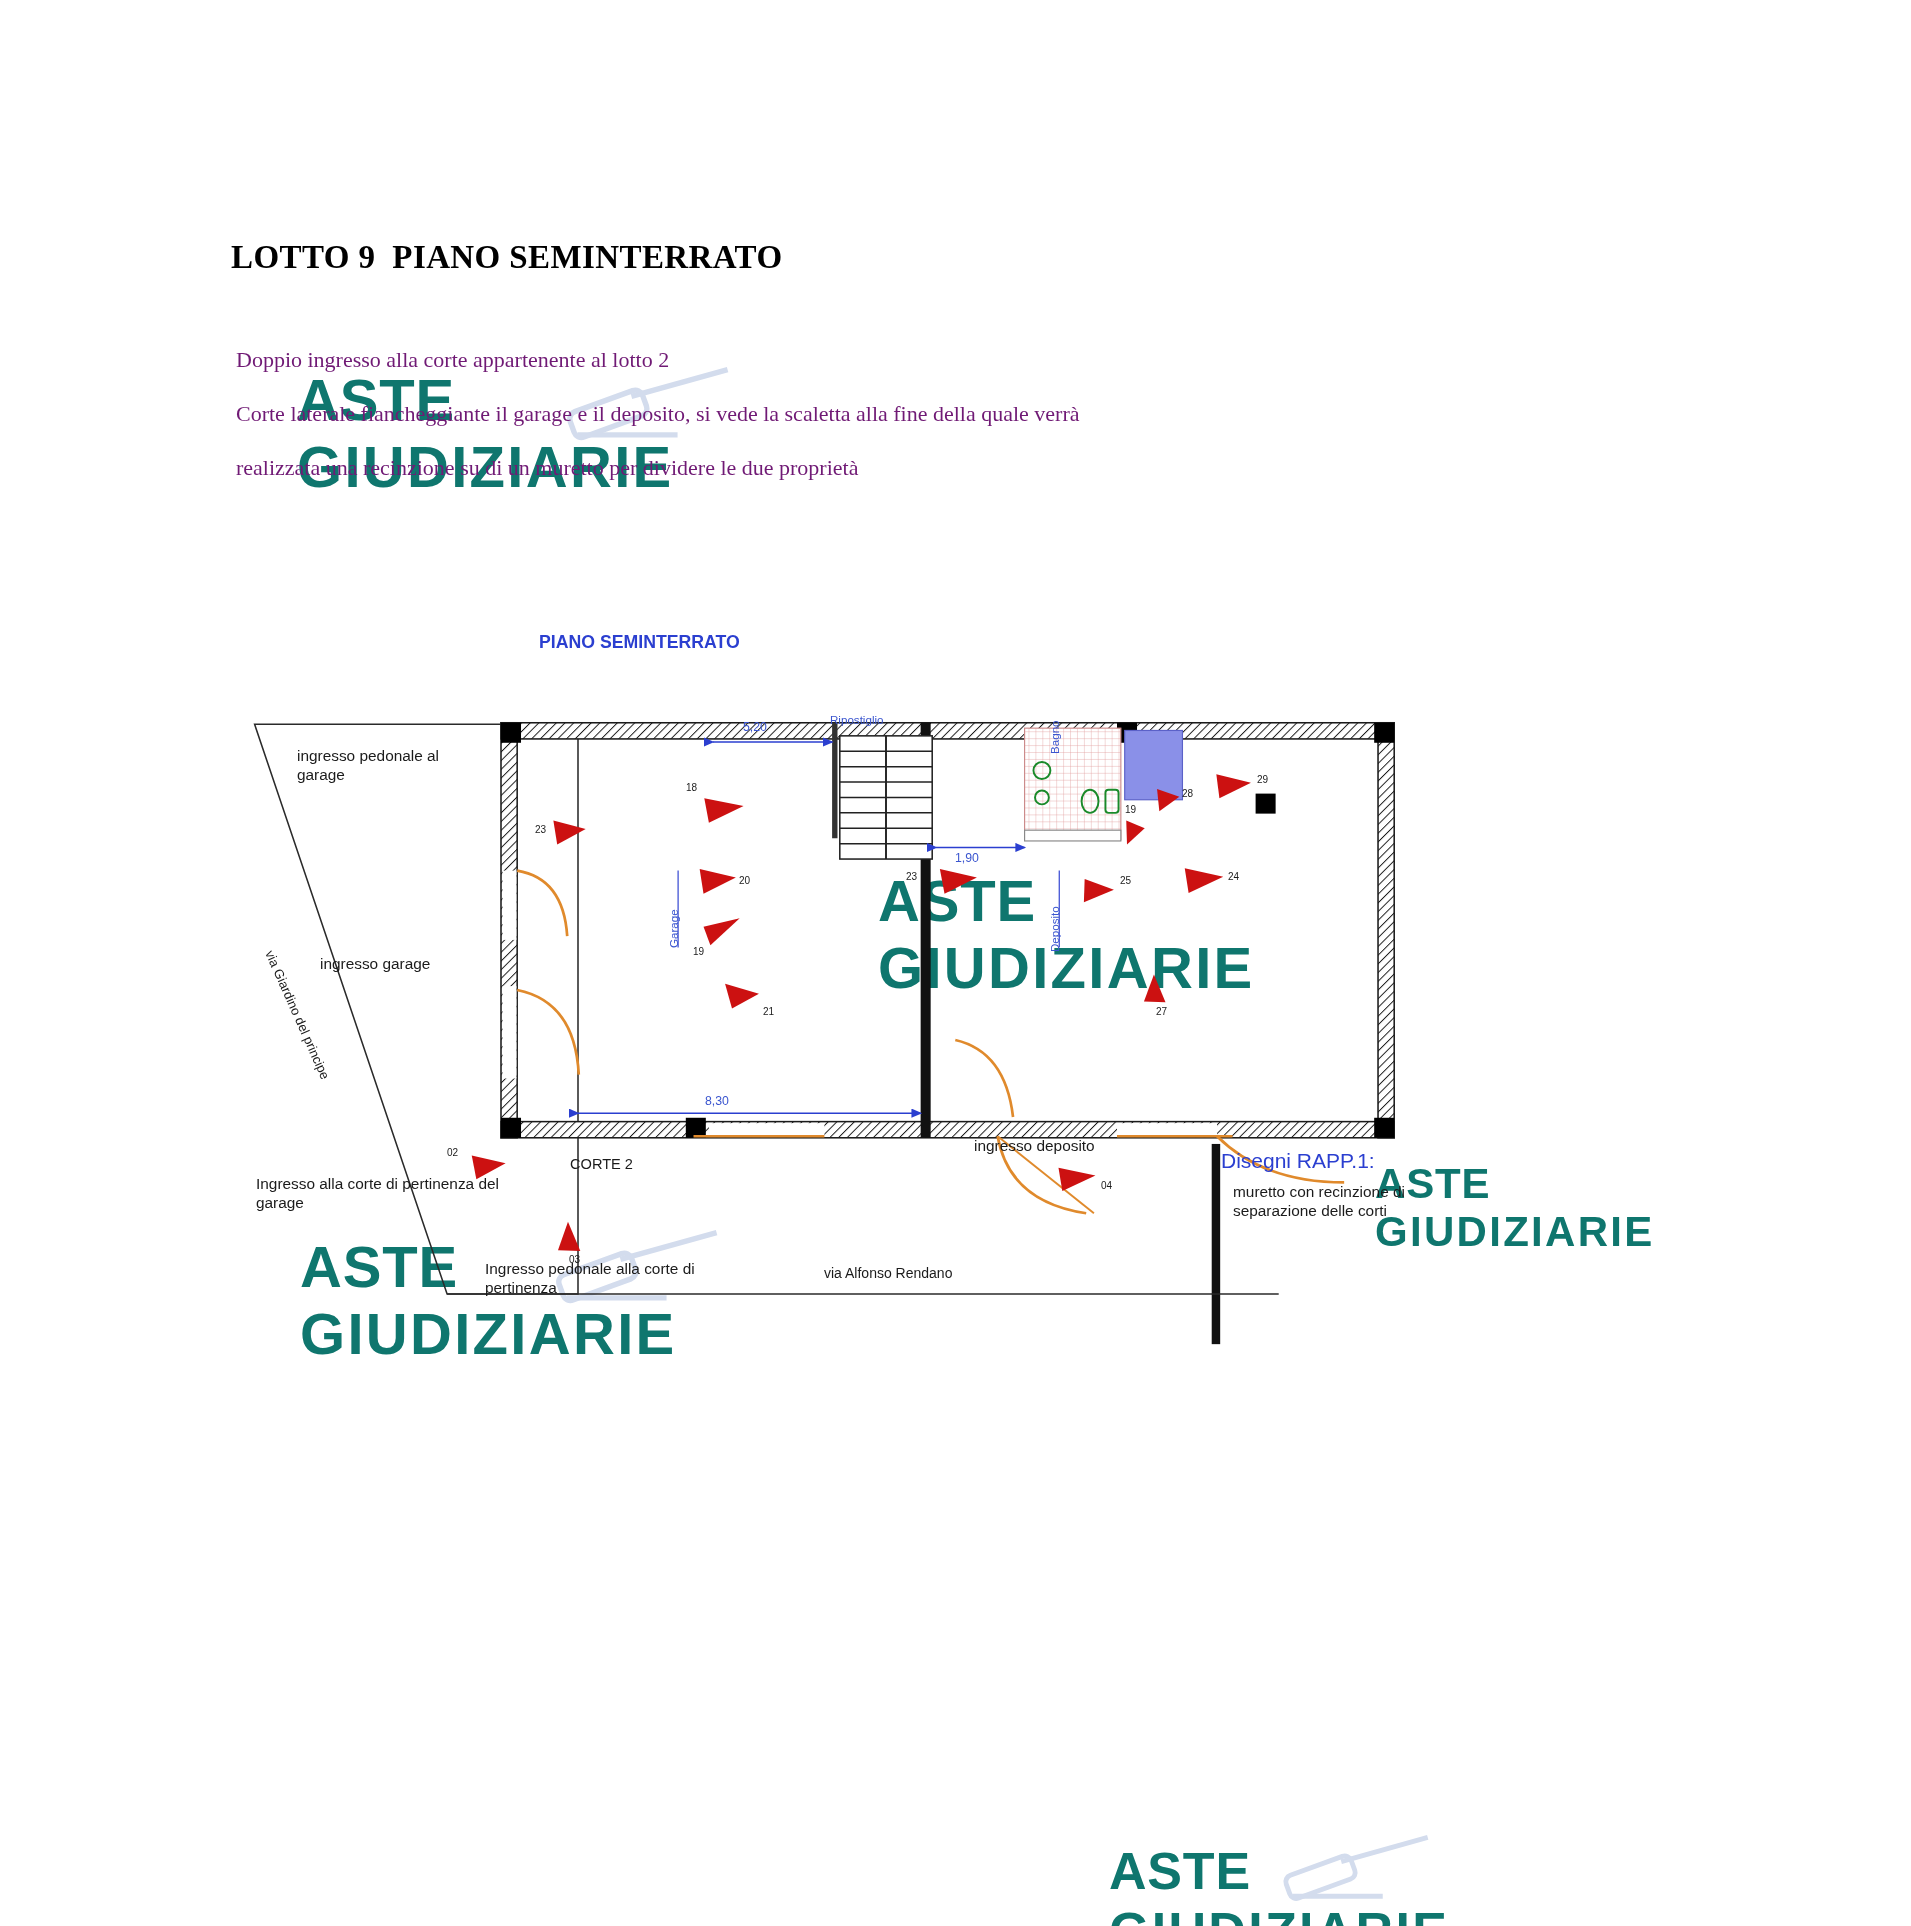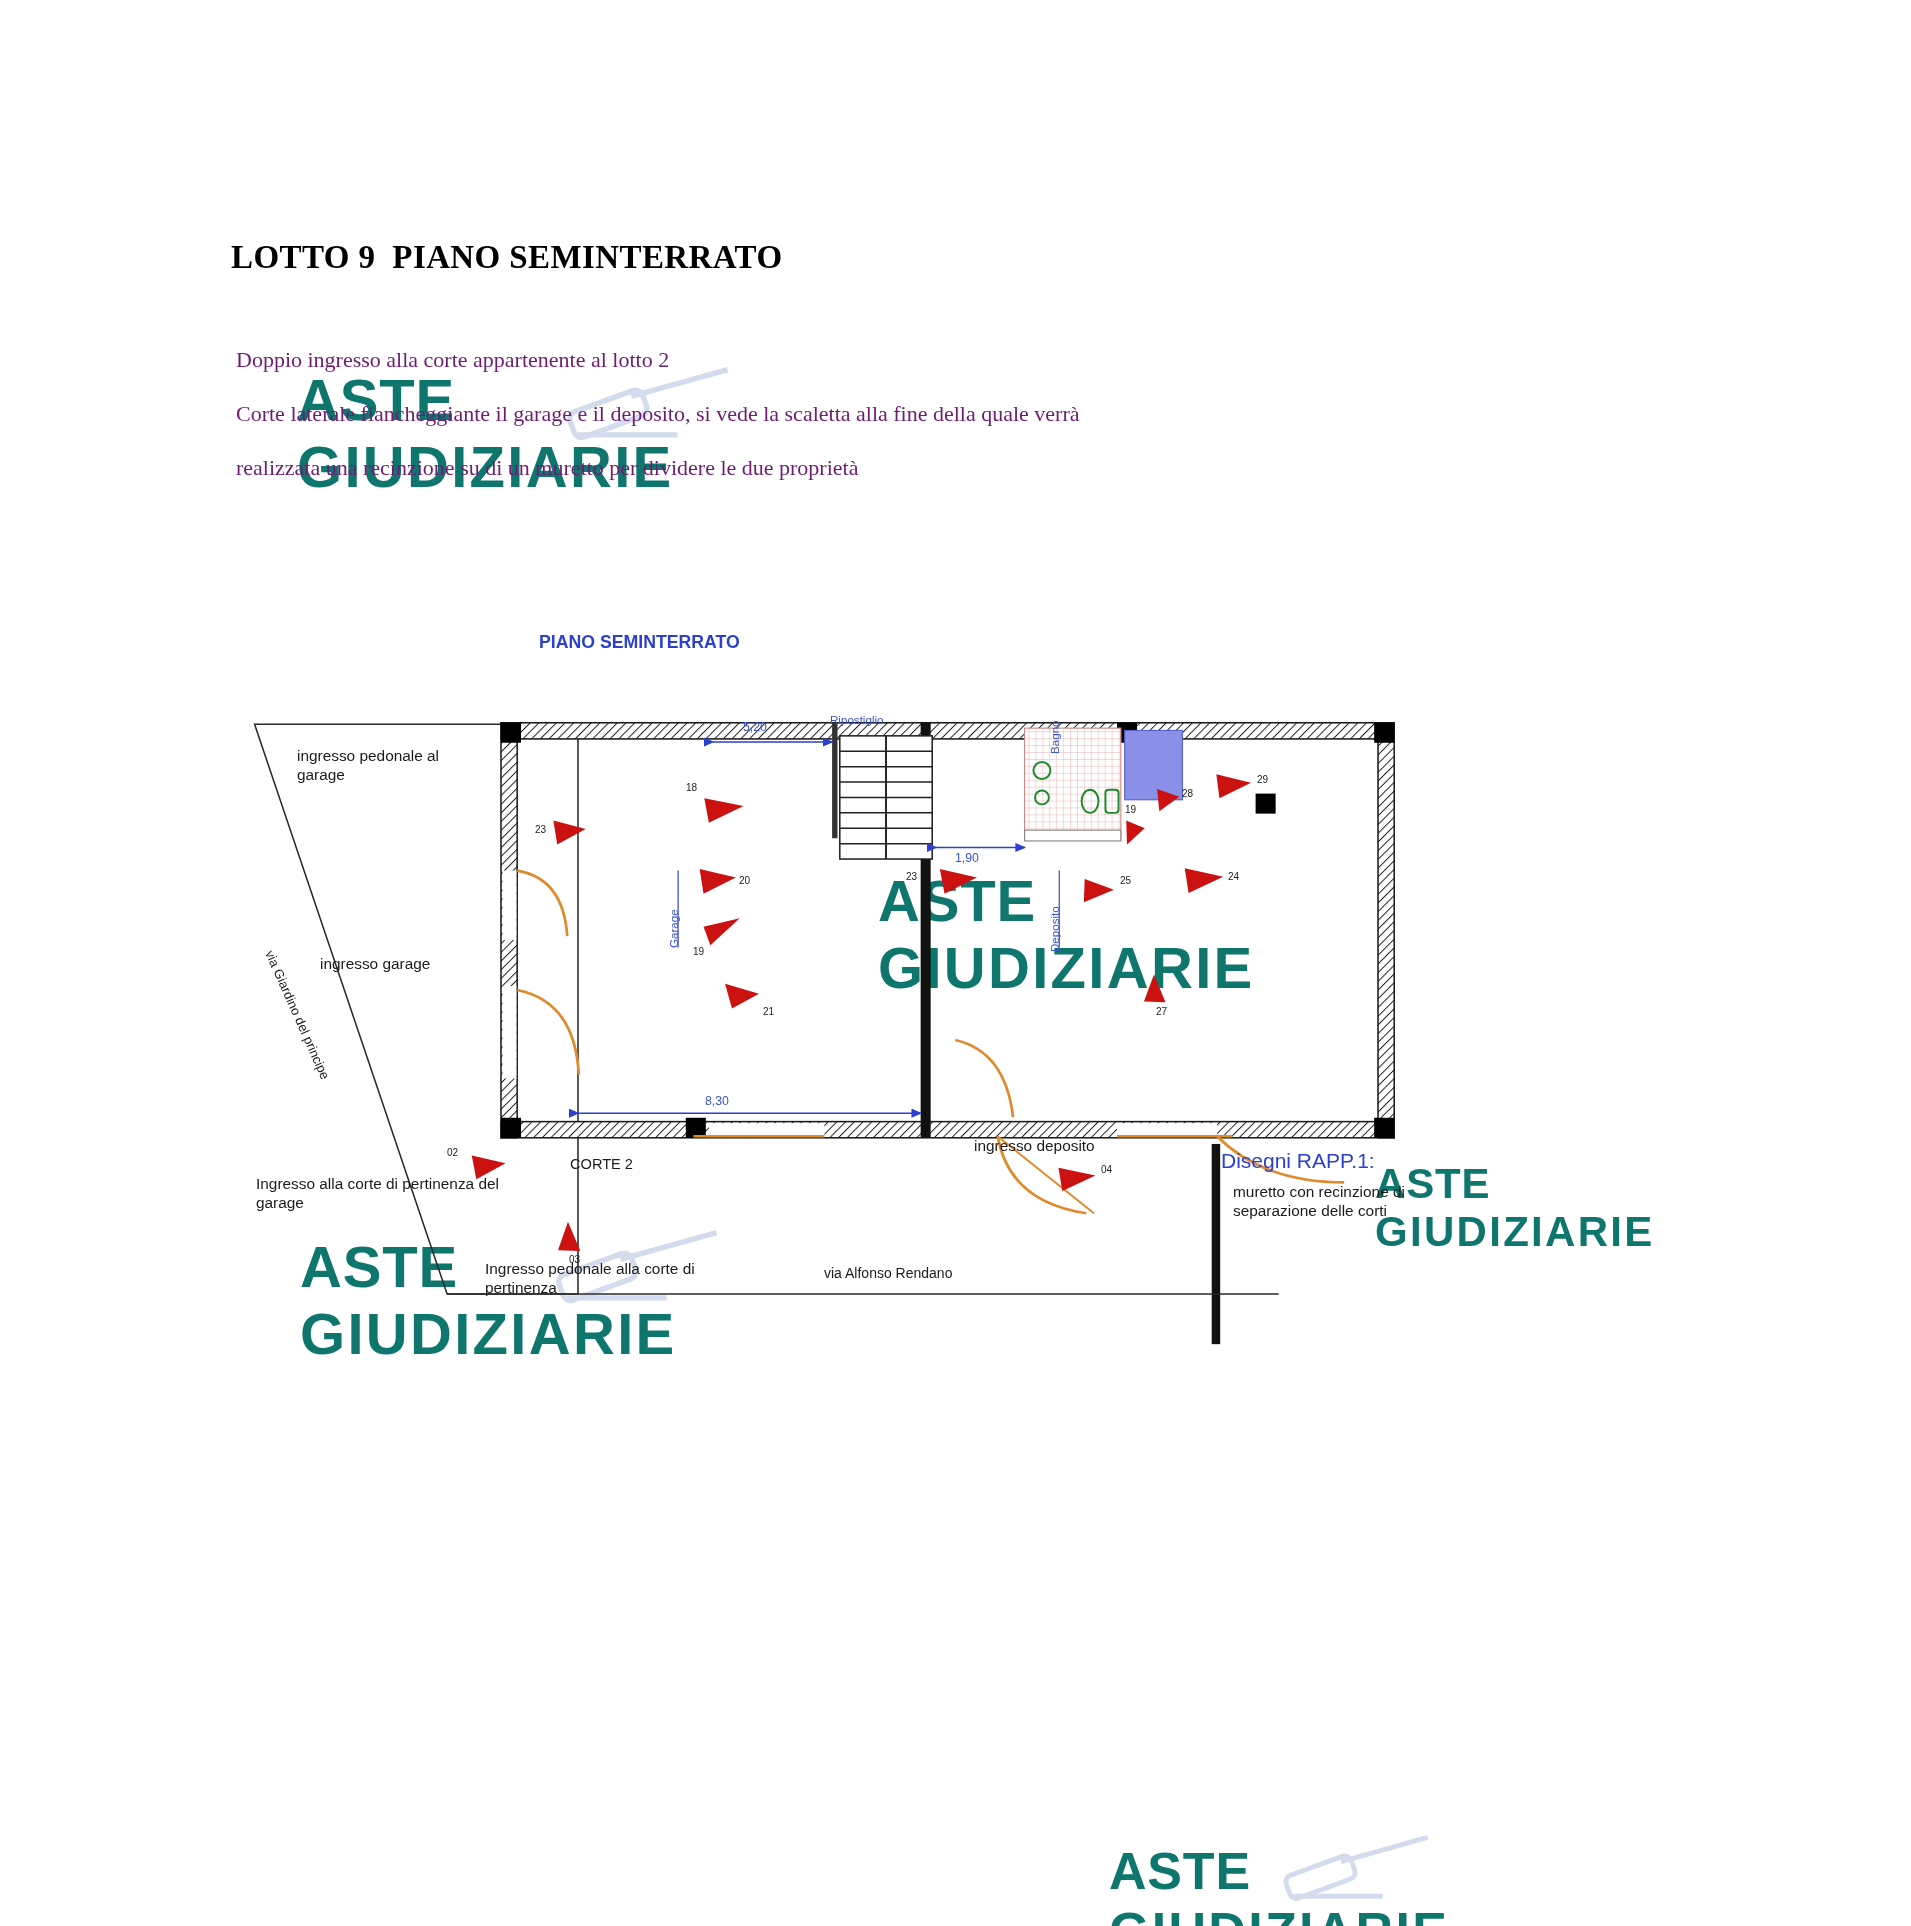--- a/index.html
+++ b/index.html
@@ -301,15 +301,15 @@
   <div class="plabel small" style="left:532px; top:351px;">21</div>
   <div class="plabel small" style="left:675px; top:216px;">23</div>
   <div class="plabel small" style="left:889px; top:220px;">25</div>
   <div class="plabel small" style="left:894px; top:149px;">19</div>
   <div class="plabel small" style="left:997px; top:216px;">24</div>
   <div class="plabel small" style="left:951px; top:133px;">28</div>
   <div class="plabel small" style="left:1026px; top:119px;">29</div>
   <div class="plabel small" style="left:925px; top:351px;">27</div>
   <div class="plabel small" style="left:216px; top:492px;">02</div>
   <div class="plabel small" style="left:338px; top:599px;">03</div>
-  <div class="plabel small" style="left:870px; top:509px;">04</div>
+  <div class="plabel small" style="left:870px; top:525px;">04</div>
 </div>
 
 
 </body></html>

